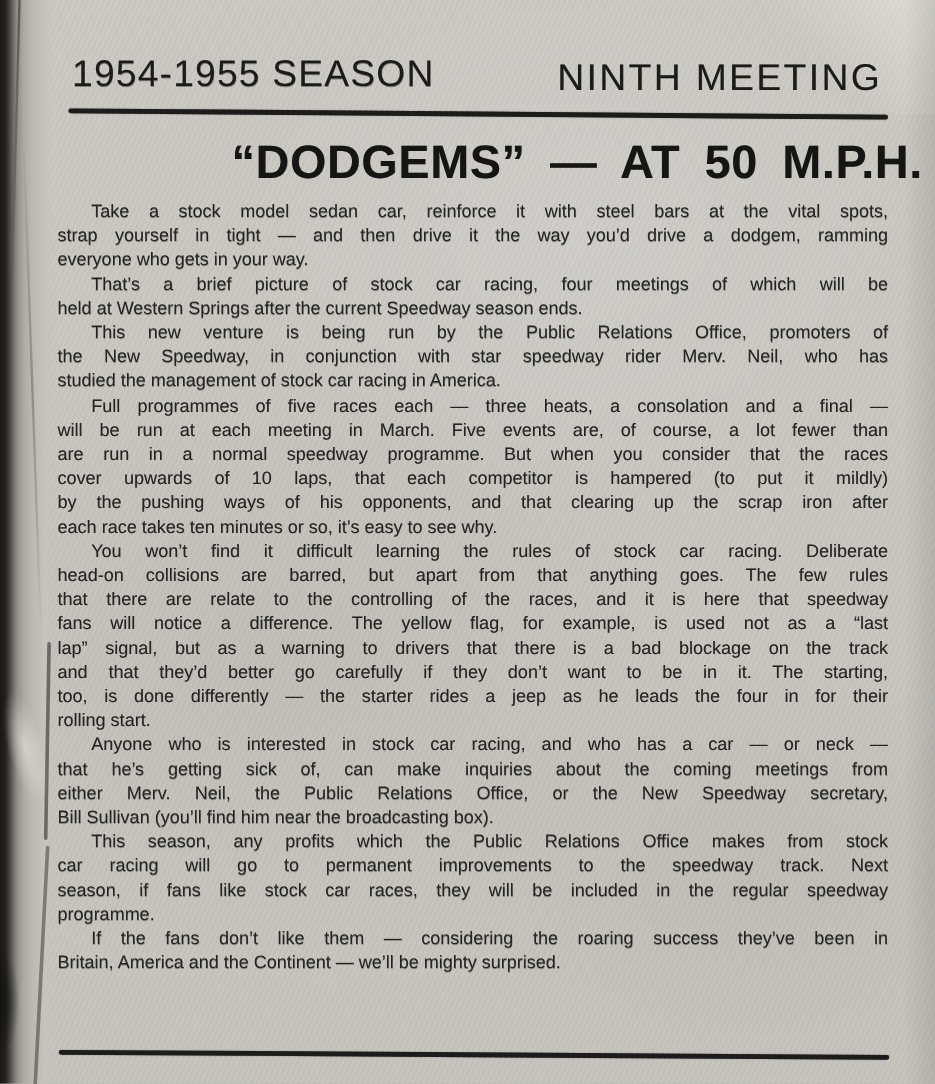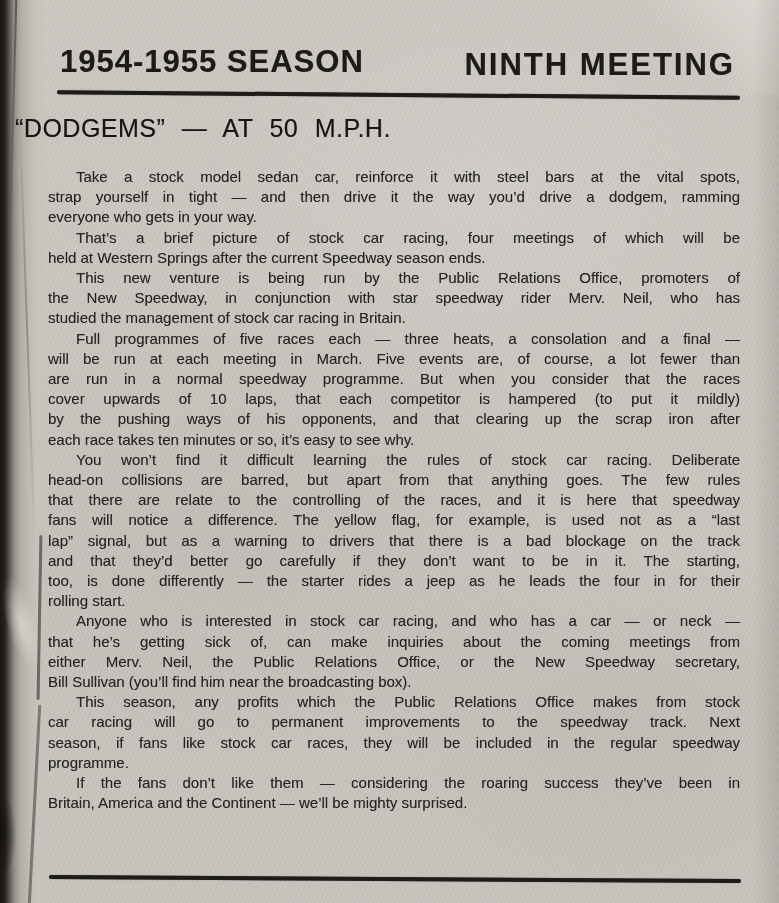--- a/index.html
+++ b/index.html
@@ -40,31 +40,31 @@
     background: radial-gradient(ellipse at left, rgba(18,17,15,.85), rgba(18,17,15,0) 75%); }
   .corner-light { position: absolute; right: 0; top: 0; width: 150px; height: 95px;
     background: linear-gradient(225deg, rgba(241,239,233,.5), rgba(241,239,233,0) 60%); }
   .edge-right { position: absolute; right: 0; top: 0; bottom: 0; width: 26px;
     background: linear-gradient(270deg, rgba(80,76,70,.16), rgba(80,76,70,0)); }
 
   
   .masthead {
     position: absolute; top: 44px; left: 60px; right: 44px;
     display: flex; justify-content: space-between; align-items: flex-start;
-    font-size: 31px; font-weight: 700; color: #1c1b19;
+    font-size: 31px; font-weight: 400; color: #1c1b19;
     letter-spacing: 1px; white-space: nowrap;
     text-shadow: 0.3px 0.4px 0.5px rgba(28,27,25,0.4);
   }
   .masthead .meeting { letter-spacing: 2px; transform: translateY(3px); text-align: center; }
   .rule { background: #1d1c1a; border-radius: 2px; box-shadow: 0 0 1px rgba(28,27,25,.6); }
   .rule-top { position: absolute; top: 93px; left: 57px; width: 683px; height: 4px; transform: rotate(0.45deg); }
   .rule-bottom { position: absolute; top: 877px; left: 49px; width: 692px; height: 3.5px; transform: rotate(0.35deg); }
   .headline {
     position: absolute; top: 114px; left: 15px; right: 10px; margin: 0;
-    text-align: left; font-size: 25px; font-weight: 400; color: #161513;
+    text-align: right; font-size: 39px; font-weight: 700; color: #161513;
     letter-spacing: 0.5px; word-spacing: 9px; white-space: nowrap;
     text-shadow: 0.3px 0.4px 0.5px rgba(22,21,19,0.4);
   }
   .body-text {
     position: absolute; top: 167px; left: 48px; width: 692px;
     font-size: 15px; font-weight: 400; line-height: 20.2px; color: #262421;
     text-shadow: 0.2px 0.3px 0.4px rgba(35,33,30,0.35);
   }
   .para { margin: 0; }
   .tline { text-align: justify; text-align-last: justify; }
@@ -102,21 +102,21 @@
         <div class="tline">strap yourself in tight — and then drive it the way you’d drive a dodgem, ramming</div>
         <div class="tline tline-last">everyone who gets in your way.</div>
       </div>
     <div class="para">
         <div class="tline">That’s a brief picture of stock car racing, four meetings of which will be</div>
         <div class="tline tline-last">held at Western Springs after the current Speedway season ends.</div>
       </div>
     <div class="para">
         <div class="tline">This new venture is being run by the Public Relations Office, promoters of</div>
         <div class="tline">the New Speedway, in conjunction with star speedway rider Merv. Neil, who has</div>
-        <div class="tline tline-last">studied the management of stock car racing in Britain.</div>
+        <div class="tline tline-last">studied the management of stock car racing in America.</div>
       </div>
     <div class="para">
         <div class="tline">Full programmes of five races each — three heats, a consolation and a final —</div>
         <div class="tline">will be run at each meeting in March. Five events are, of course, a lot fewer than</div>
         <div class="tline">are run in a normal speedway programme. But when you consider that the races</div>
         <div class="tline">cover upwards of 10 laps, that each competitor is hampered (to put it mildly)</div>
         <div class="tline">by the pushing ways of his opponents, and that clearing up the scrap iron after</div>
         <div class="tline tline-last">each race takes ten minutes or so, it’s easy to see why.</div>
       </div>
     <div class="para">

